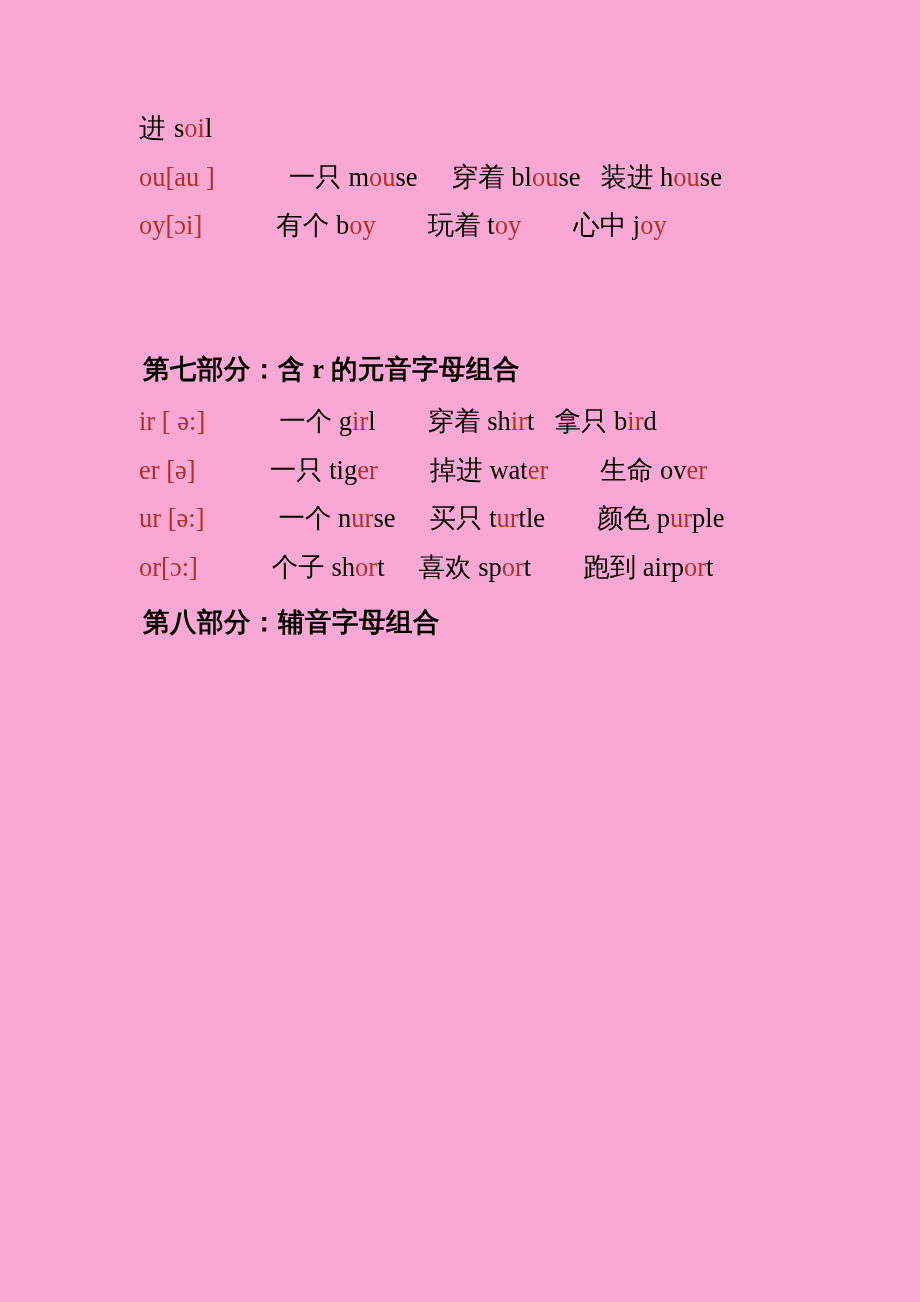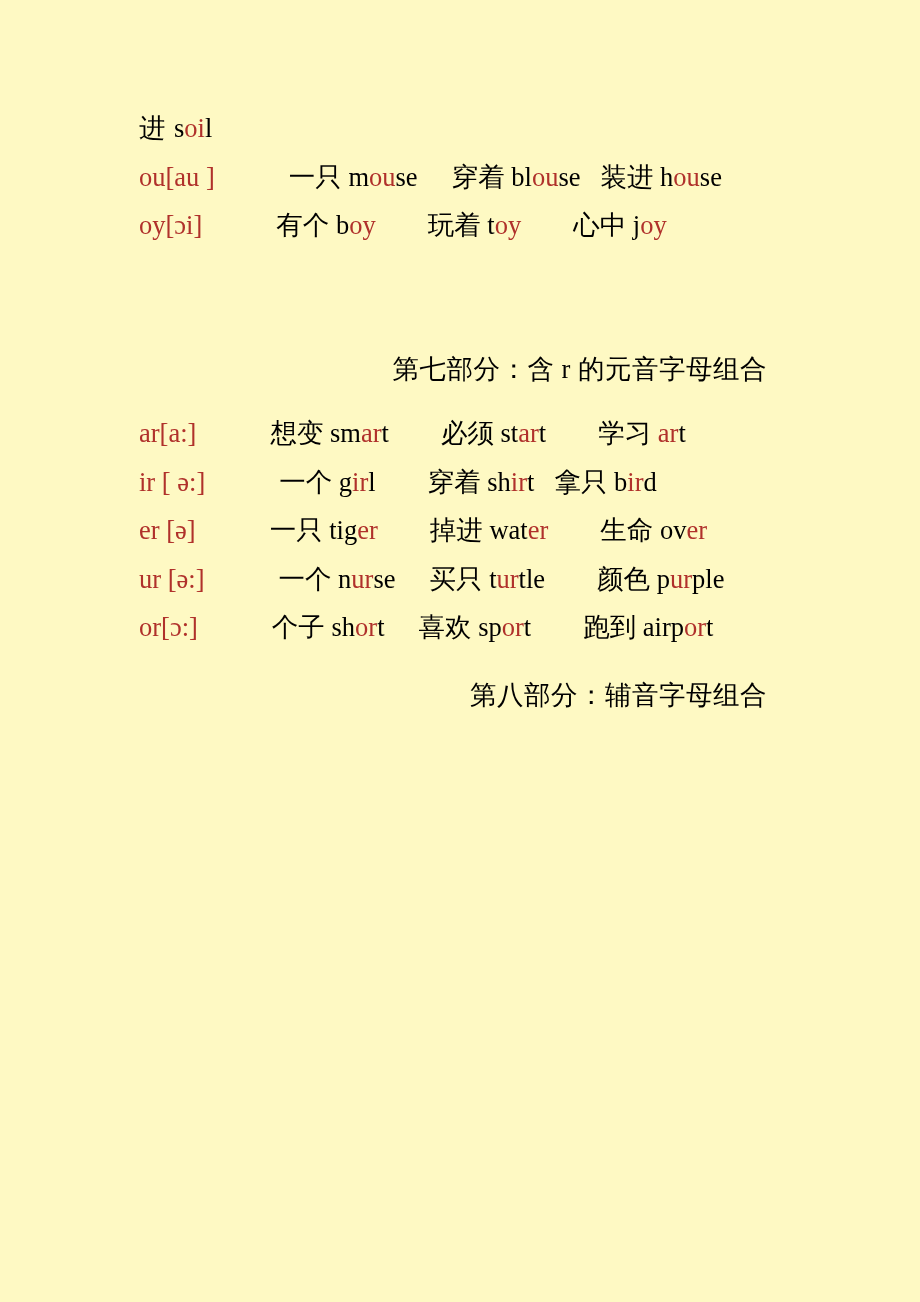--- a/index.html
+++ b/index.html
@@ -15,21 +15,21 @@
     overflow: hidden;
     font-family: "Liberation Serif", "DejaVu Serif", serif;
     color: #000000;
     -webkit-font-smoothing: antialiased;
   }
 
   
   .page {
     position: absolute;
     inset: 0;
-    background: #fef9c3;
+    background: #f9a8d4;
   }
 
   
   .content {
     position: absolute;
     left: 139px;
     top: 104px;
     width: 644px;
   }
 
@@ -60,27 +60,26 @@
   
   .gap-lg { display: inline-block; width: 74px; }
   .gap-md { display: inline-block; width: 52px; }
   .gap-sm { display: inline-block; width: 34px; }
   .gap-xs { display: inline-block; width: 20px; }
 
   .cn { font-family: "DejaVu Serif", "Liberation Serif", serif; }
 
   
   .heading {
-    margin: 16px;
+    margin: 4px;
     font-size: 26.5px;
     line-height: 47.5px;
-    font-weight: normal;
+    font-weight: bold;
     color: #000000;
     letter-spacing: 0.5px;
-    text-align: right;
   }
 
   
   .block-gap-1 { height: 96px; }
   .block-gap-2 { height: 4px; }
 
   .sec7 { margin-top: 0; }
 </style>
 </head>
 <body>
@@ -98,23 +97,20 @@
 
     <p class="entry">
       <span class="key">oy[ɔi]</span><span class="gap-lg"></span><span class="cn">有个</span>&nbsp;<span>b</span><span class="hl">oy</span><span></span><span class="gap-md"></span><span class="cn">玩着</span>&nbsp;<span>t</span><span class="hl">oy</span><span></span><span class="gap-md"></span><span class="cn">心中</span>&nbsp;<span>j</span><span class="hl">oy</span><span></span>
     </p>
 
 
     <div class="block-gap-1"></div>
 
     <p class="heading sec7">第七部分：含 r 的元音字母组合</p>
 
-    <p class="entry">
-      <span class="key">ar[a:]</span><span class="gap-lg"></span><span class="cn">想变</span>&nbsp;<span>sm</span><span class="hl">ar</span><span>t</span><span class="gap-md"></span><span class="cn">必须</span>&nbsp;<span>st</span><span class="hl">ar</span><span>t</span><span class="gap-md"></span><span class="cn">学习</span>&nbsp;<span></span><span class="hl">ar</span><span>t</span>
-    </p>
 
     <p class="entry">
       <span class="key">ir [ ə:]</span><span class="gap-lg"></span><span class="cn">一个</span>&nbsp;<span>g</span><span class="hl">ir</span><span>l</span><span class="gap-md"></span><span class="cn">穿着</span>&nbsp;<span>sh</span><span class="hl">ir</span><span>t</span><span class="gap-xs"></span><span class="cn">拿只</span>&nbsp;<span>b</span><span class="hl">ir</span><span>d</span>
     </p>
 
     <p class="entry">
       <span class="key">er [ə]</span><span class="gap-lg"></span><span class="cn">一只</span>&nbsp;<span>tig</span><span class="hl">er</span><span></span><span class="gap-md"></span><span class="cn">掉进</span>&nbsp;<span>wat</span><span class="hl">er</span><span></span><span class="gap-md"></span><span class="cn">生命</span>&nbsp;<span>ov</span><span class="hl">er</span><span></span>
     </p>
 
     <p class="entry">

